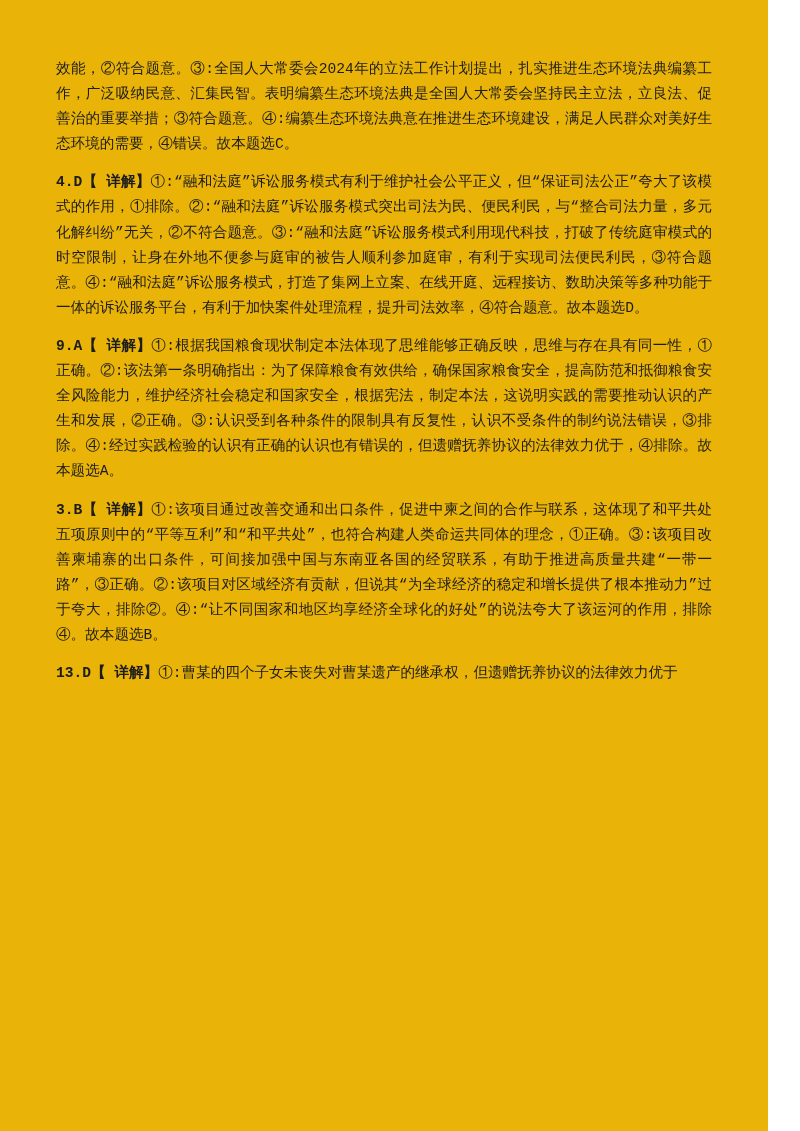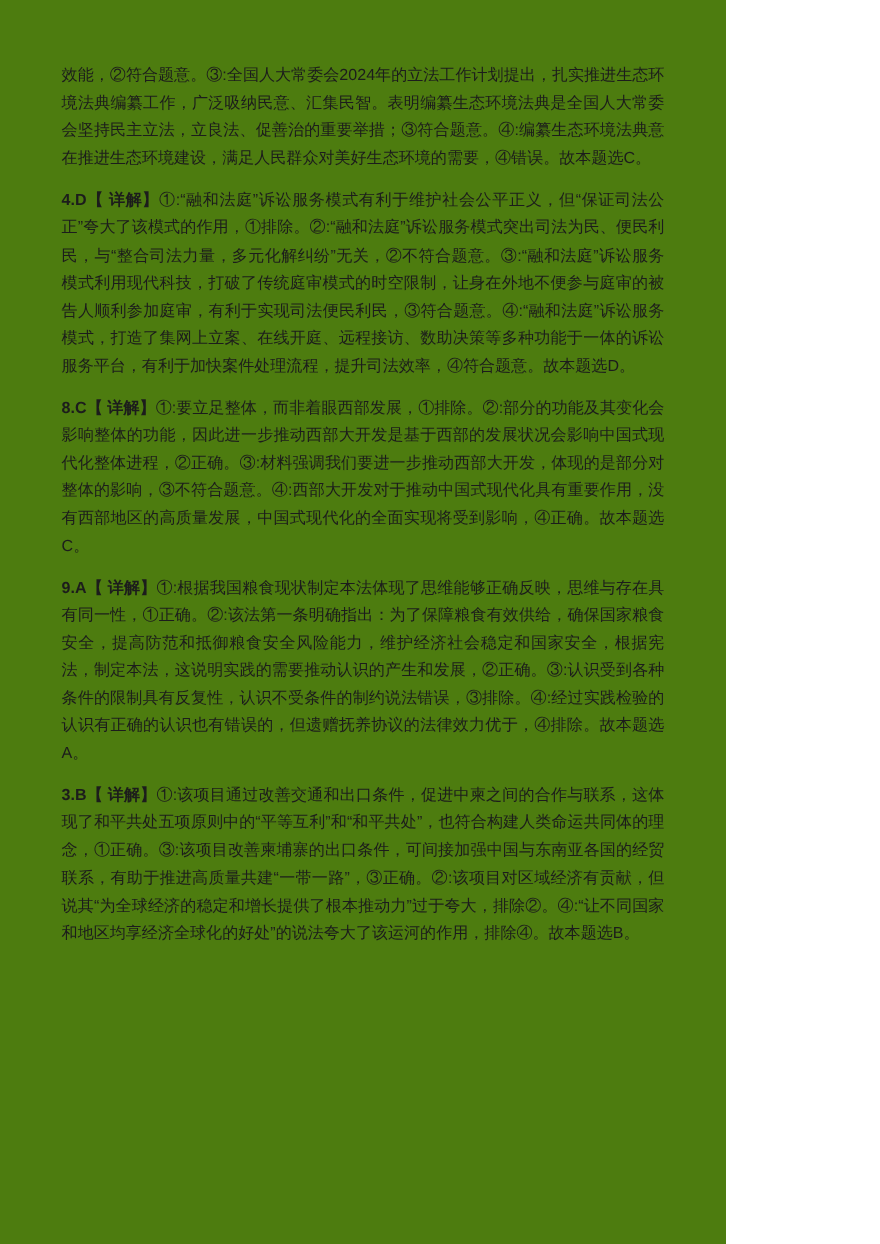--- a/index.html
+++ b/index.html
@@ -1,26 +1,26 @@
 <!DOCTYPE html>
 <html><head>
 <meta charset="utf-8">
 <style>
   html, body {
     margin: 0;
     padding: 0;
     background: #ffffff;
   }
   .page {
-    width: 660px;
+    width: 768px;
     min-height: 1131px;
     box-sizing: border-box;
-    background: #4d7c0f;
+    background: #eab308;
     padding: 57px 56px 40px 56px;
-    font-family: Liberation Sans, sans-serif;
+    font-family: Liberation Mono, monospace;
     color: #1c1c1c;
     overflow: hidden;
   }
   .para {
     margin: 0 0 13px 0;
     font-size: 14.6px;
     line-height: 1.72;
     text-align: justify;
     text-justify: inter-ideograph;
     word-break: break-all;
@@ -34,22 +34,22 @@
 </style>
 </head>
 <body>
 
 <div class="page">
 
   <p class="para"><span class="answer-label"></span><span>效能，②符合题意。③:全国人大常委会2024年的立法工作计划提出，扎实推进生态环境法典编纂工作，广泛吸纳民意、汇集民智。表明编纂生态环境法典是全国人大常委会坚持民主立法，立良法、促善治的重要举措；③符合题意。④:编纂生态环境法典意在推进生态环境建设，满足人民群众对美好生态环境的需要，④错误。故本题选C。</span></p>
 
   <p class="para"><span class="answer-label">4.D【 详解】</span><span>①:“融和法庭”诉讼服务模式有利于维护社会公平正义，但“保证司法公正”夸大了该模式的作用，①排除。②:“融和法庭”诉讼服务模式突出司法为民、便民利民，与“整合司法力量，多元化解纠纷”无关，②不符合题意。③:“融和法庭”诉讼服务模式利用现代科技，打破了传统庭审模式的时空限制，让身在外地不便参与庭审的被告人顺利参加庭审，有利于实现司法便民利民，③符合题意。④:“融和法庭”诉讼服务模式，打造了集网上立案、在线开庭、远程接访、数助决策等多种功能于一体的诉讼服务平台，有利于加快案件处理流程，提升司法效率，④符合题意。故本题选D。</span></p>
 
-  <p class="para"><span class="answer-label">8.C【 详解】</span><span>①:要立足整体，而非着眼西部发展，①排除。②:部分的功能及其变化会影响整体的功能，因此进一步推动西部大开发是基于西部的发展状况会影响中国式现代化整体进程，②正确。③:材料强调我们要进一步推动西部大开发，体现的是部分对整体的影响，③不符合题意。④:西部大开发对于推动中国式现代化具有重要作用，没有西部地区的高质量发展，中国式现代化的全面实现将受到影响，④正确。故本题选C。</span></p>
 
   <p class="para"><span class="answer-label">9.A【 详解】</span><span>①:根据我国粮食现状制定本法体现了思维能够正确反映，思维与存在具有同一性，①正确。②:该法第一条明确指出：为了保障粮食有效供给，确保国家粮食安全，提高防范和抵御粮食安全风险能力，维护经济社会稳定和国家安全，根据宪法，制定本法，这说明实践的需要推动认识的产生和发展，②正确。③:认识受到各种条件的限制具有反复性，认识不受条件的制约说法错误，③排除。④:经过实践检验的认识有正确的认识也有错误的，但遗赠抚养协议的法律效力优于，④排除。故本题选A。</span></p>
 
 
 
   <p class="para"><span class="answer-label">3.B【 详解】</span><span>①:该项目通过改善交通和出口条件，促进中柬之间的合作与联系，这体现了和平共处五项原则中的“平等互利”和“和平共处”，也符合构建人类命运共同体的理念，①正确。③:该项目改善柬埔寨的出口条件，可间接加强中国与东南亚各国的经贸联系，有助于推进高质量共建“一带一路”，③正确。②:该项目对区域经济有贡献，但说其“为全球经济的稳定和增长提供了根本推动力”过于夸大，排除②。④:“让不同国家和地区均享经济全球化的好处”的说法夸大了该运河的作用，排除④。故本题选B。</span></p>
 
+  <p class="para"><span class="answer-label">13.D【 详解】</span><span>①:曹某的四个子女未丧失对曹某遗产的继承权，但遗赠抚养协议的法律效力优于</span></p>
 
 </div>
 
 </body></html>

